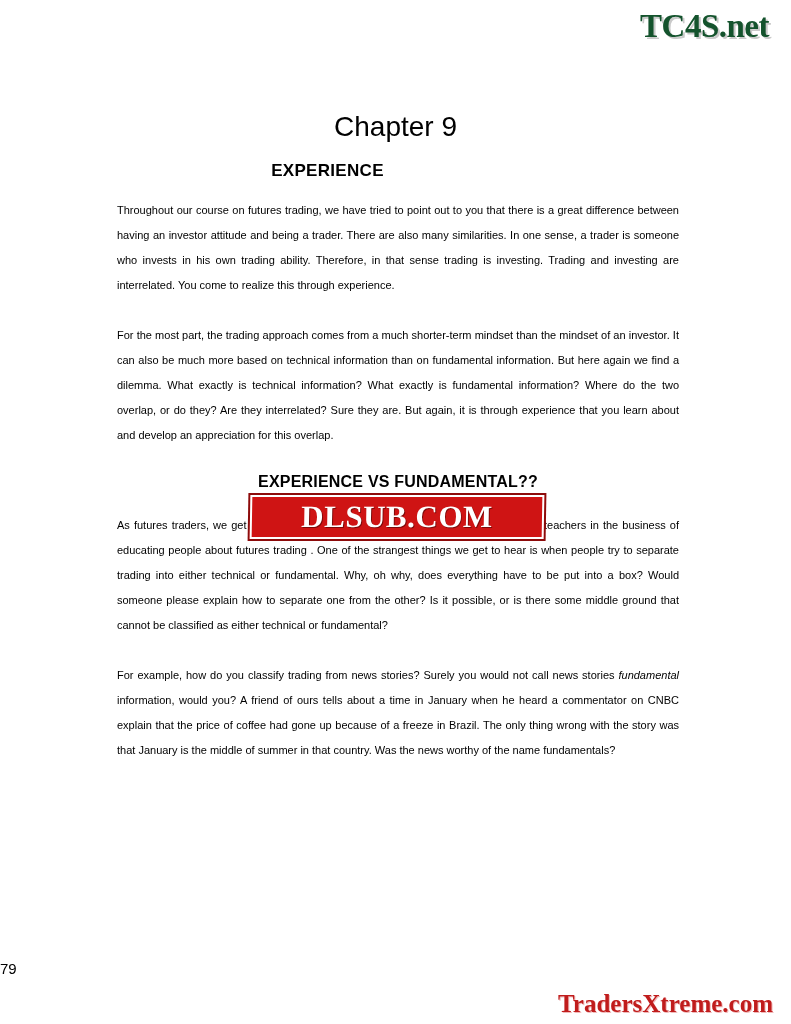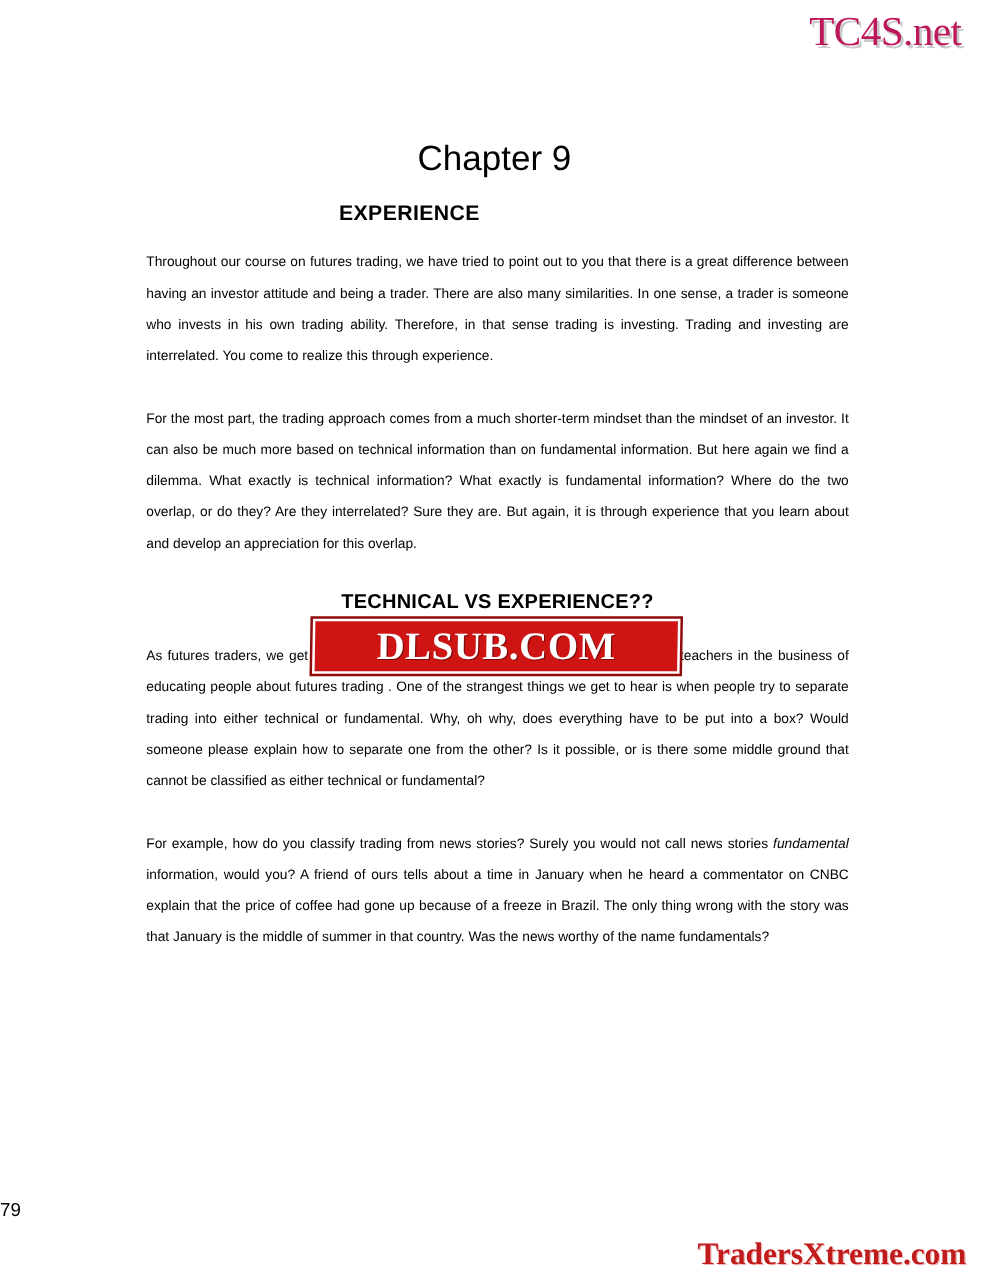--- a/index.html
+++ b/index.html
@@ -22,24 +22,24 @@
     width: 791px;
     height: 1024px;
   }
 
   
   .tc4s-watermark {
     position: absolute;
     top: 8px;
     right: 22px;
     font-family: "Liberation Serif", serif;
-    font-weight: normal;
+    font-weight: bold;
     font-size: 33px;
     letter-spacing: -0.5px;
-    color: #be185d;
+    color: #14532d;
     text-shadow: 2px 2px 0 #c9c9c9;
     white-space: nowrap;
   }
 
   
   .chapter-title {
     position: absolute;
     top: 92px;
     left: 0;
     width: 791px;
@@ -137,21 +137,21 @@
 <div class="page">
 
   <div class="tc4s-watermark">TC4S.net</div>
 
   <h1 class="chapter-title">Chapter 9</h1>
   <h2 class="chapter-subtitle">EXPERIENCE</h2>
 
   <div class="body-col">
     <p class="para">Throughout our course on futures trading, we have tried to point out to you that there is a great difference between having an investor attitude and being a trader.  There are also many similarities.  In one sense, a trader is someone who invests in his own trading ability.  Therefore, in that sense trading is investing.  Trading and investing are interrelated.  You come to realize this through experience.</p>
     <p class="para">For the most part, the trading approach comes from a much shorter-term mindset than the mindset of an investor. It can also be much more based on technical information than on fundamental information.   But here again we find a dilemma.  What exactly is technical information?   What exactly is fundamental information?  Where do the two overlap, or do they?  Are they interrelated?  Sure they are.  But again, it is through experience that you learn about and develop an appreciation for this overlap.</p>
-    <h3 class="section-heading">TECHNICAL VS EXPERIENCE??</h3>
+    <h3 class="section-heading">EXPERIENCE VS FUNDAMENTAL??</h3>
     <p class="para">As futures traders, we get to hear some pretty weird things, and also as  writers, and teachers in the business of educating people about futures trading .  One of the strangest things we get to hear is when people try to separate trading into either technical or fundamental.  Why, oh why, does everything have to be put into a box?  Would someone please explain how to separate one from the other?  Is it possible, or is there some middle ground that cannot be classified as either technical or fundamental?</p>
     <p class="para"><span>For example, how do you classify trading from news stories?  Surely you would not call news stories </span><em>fundamental</em><span> information, would you?  A friend of ours tells about a time in January when he heard a commentator on CNBC explain that the price of coffee had gone up because of a freeze in Brazil.  The only thing wrong with the story was that January is the middle of summer in that country.  Was the news worthy of the name fundamentals?</span></p>
   </div>
 
   <div class="dlsub-stamp">
     <span>DLSUB.COM</span>
   </div>
 
   <div class="page-number">79</div>
   <div class="txm-watermark">TradersXtreme.com</div>

